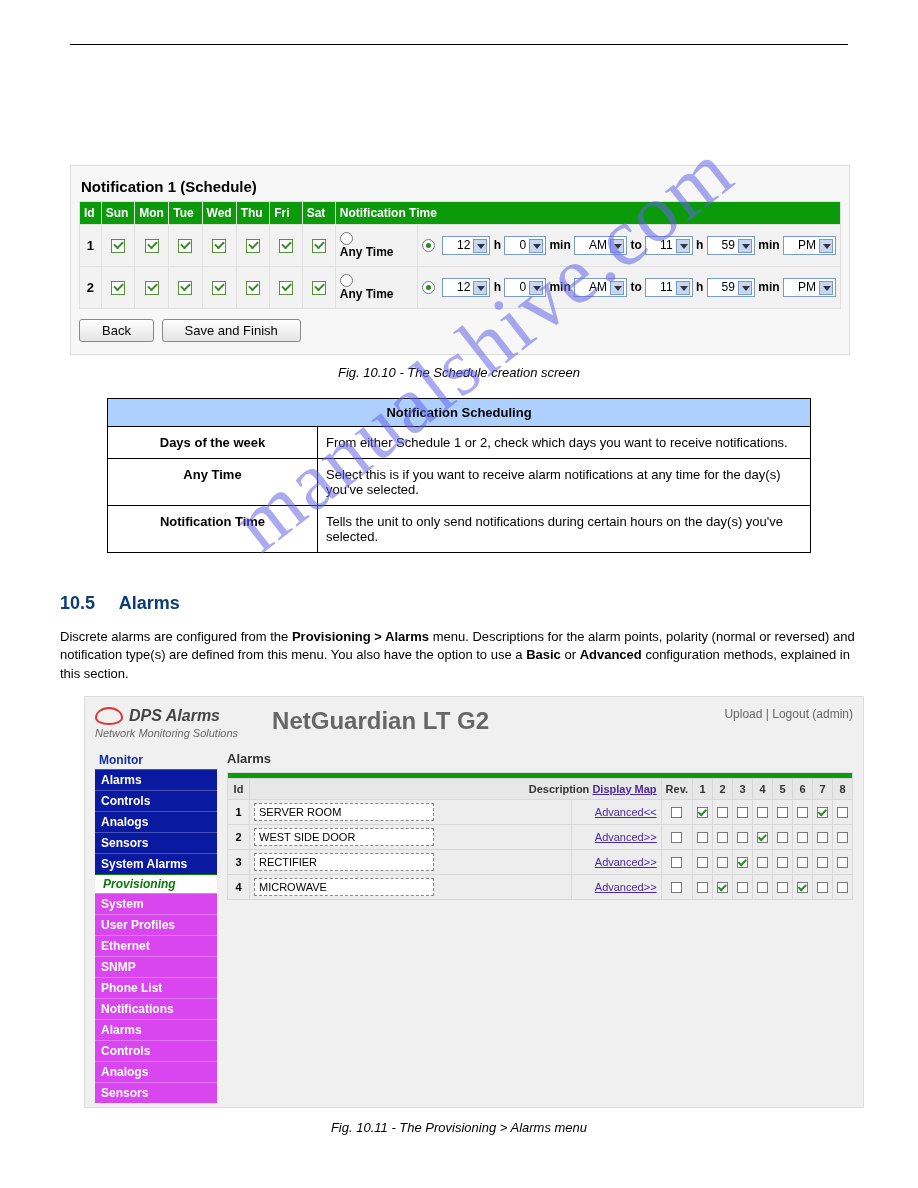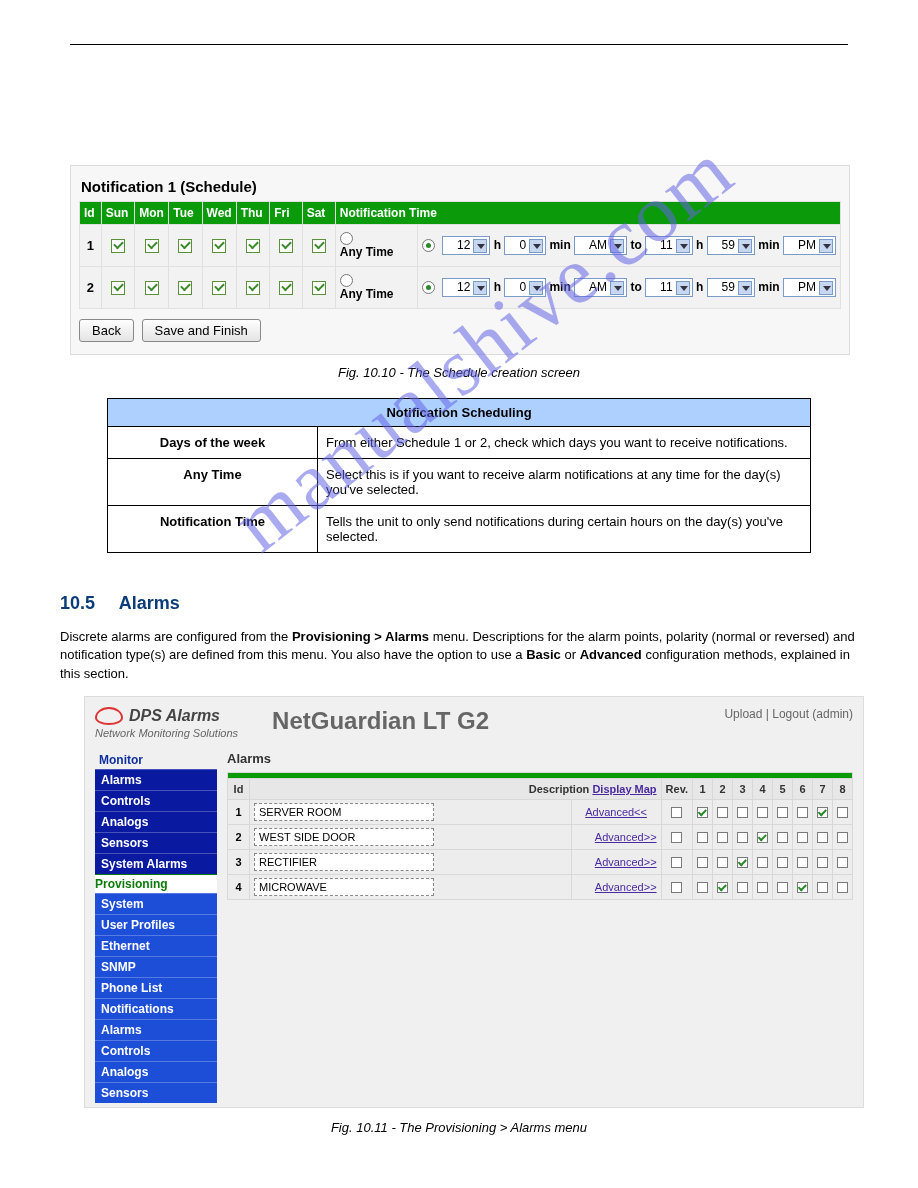--- a/index.html
+++ b/index.html
@@ -46,21 +46,21 @@
   .sched .daycell { width: 34px; text-align: center; }
   .chk { display:inline-block; width:14px; height:14px; border:1px solid #5a903a; background:#fff; position:relative; vertical-align:middle; }
   .chk::after { content:""; position:absolute; left:2px; top:1px; width:7px; height:4px; border:2px solid #3a8a2a; border-top:none; border-right:none; transform:rotate(-45deg); }
   .radio { display:inline-block; width:13px; height:13px; border:1px solid #777; border-radius:50%; background:#fff; position:relative; vertical-align:middle; margin-right:4px;}
   .radio.on::after { content:""; position:absolute; left:3px; top:3px; width:5px; height:5px; border-radius:50%; background:#2a8a2a; }
   .anytime { width:90px; font-size:12px; line-height:1.2; }
   .timewide { white-space:nowrap; font-size:12px; }
   .sel { display:inline-block; border:1px solid #7a9ac8; background:#fff; padding:1px 2px 1px 14px; font-size:12px; vertical-align:middle; }
   .sel .arrow { display:inline-block; width:14px; height:14px; background:#c7d7ef; margin-left:3px; position:relative; vertical-align:middle; border:1px solid #7a9ac8;}
   .sel .arrow::after { content:""; position:absolute; left:3px; top:4px; border-left:4px solid transparent; border-right:4px solid transparent; border-top:5px solid #334; }
-  .btn { display:inline-block; border:1px solid #888; border-radius:3px; background:linear-gradient(#fefefe,#e4e4e4); padding:3px 12px; font-size:13px; margin:10px 4px 0 0; }
+  .btn { display:inline-block; border:1px solid #888; border-radius:3px; background:linear-gradient(#fefefe,#e4e4e4); padding:3px 22px; font-size:13px; margin:10px 4px 0 0; }
 
   
   .fig-caption { text-align:center; font-style:italic; font-size:13px; margin:10px 0 18px 0; }
 
   
   .desc-wrap { margin: 0 0 30px 0; }
   .desc {
     width: 704px; border-collapse: collapse; margin:0 auto;
   }
   .desc th { background:#add0ff; border:1px solid #000; padding:6px 8px; font-weight:bold; text-align:center; font-size:13px; }
@@ -87,22 +87,22 @@
   .logo-text { font-weight:bold; font-size:16px; color:#444; font-style:italic; }
   .prodname { font-size:24px; font-weight:bold; color:#666; margin-left:34px; flex:1; }
   .tagline { font-size:11px; font-style:italic; color:#666; margin:2px 0 8px 0; }
   .top-links { font-size:12px; color:#666; text-align:right; }
   .top-links span { cursor:default; }
   .body2 { display:flex; gap:10px; }
   .nav { width:122px; }
   .nav .hdr { color:#1030a0; font-weight:bold; font-size:12px; padding:2px 4px; }
   .nav .item { color:#fff; font-weight:bold; font-size:12px; padding:3px 6px; border-top:1px solid rgba(255,255,255,0.25);}
   .nav .blue { background:#0a1aa0; }
-  .nav .green { background:#1d4ed8; }
-  .nav .greenhdr { background:#fff; color:#0a7a0a; font-weight:bold; font-size:12px; padding:2px 0; border-top:1px solid #0a7a0a;}
+  .nav .green { background:#d946ef; }
+  .nav .greenhdr { background:#fff; color:#0a7a0a; font-weight:bold; font-size:12px; padding:2px 8px; border-top:1px solid #0a7a0a;font-style:italic;}
   .main2 { flex:1; }
   .main2 .mtitle { font-weight:bold; font-size:13px; color:#333; margin-bottom:6px; }
   .alarmtbl { width:100%; border-collapse:collapse; }
   .alarmtbl .bar td { background:#0a9a0a; height:6px; padding:0; }
   .alarmtbl th { background:#e7e7e7; font-size:11px; font-weight:bold; color:#333; padding:4px 4px; border:1px solid #d8d8d8; text-align:center; }
   .alarmtbl th.desc-h { text-align:right; }
   .alarmtbl td { background:#ededed; font-size:11px; padding:3px 4px; border:1px solid #d8d8d8; text-align:center; }
   .alarmtbl td.idc { font-weight:bold; width:20px; }
   .alarmtbl td.descc { text-align:left; }
   .txtin { display:inline-block; border:1px dashed #888; background:#fff; padding:2px 4px; font-size:11px; width:180px; text-align:left;}
@@ -315,21 +315,21 @@
             <th style="width:18px;">5</th>
             <th style="width:18px;">6</th>
             <th style="width:18px;">7</th>
             <th style="width:18px;">8</th>
           </tr>
           </tbody>
             <tbody id="alarm-body">
               <tr>
                 <td class="idc">1</td>
   <td class="descc"><span class="txtin">SERVER ROOM</span></td>
-  <td class="descc" style="text-align:center;width:90px;"><span class="advlink">Advanced&lt;&lt;</span></td>
+  <td class="descc" style="text-align:right;width:90px;"><span class="advlink">Advanced&lt;&lt;</span></td>
   <td><span class="box"></span></td>
                 <td><span class="box on"></span></td>
                 <td><span class="box"></span></td>
                 <td><span class="box"></span></td>
                 <td><span class="box"></span></td>
                 <td><span class="box"></span></td>
                 <td><span class="box"></span></td>
                 <td><span class="box on"></span></td>
                 <td><span class="box"></span></td>
               </tr>

